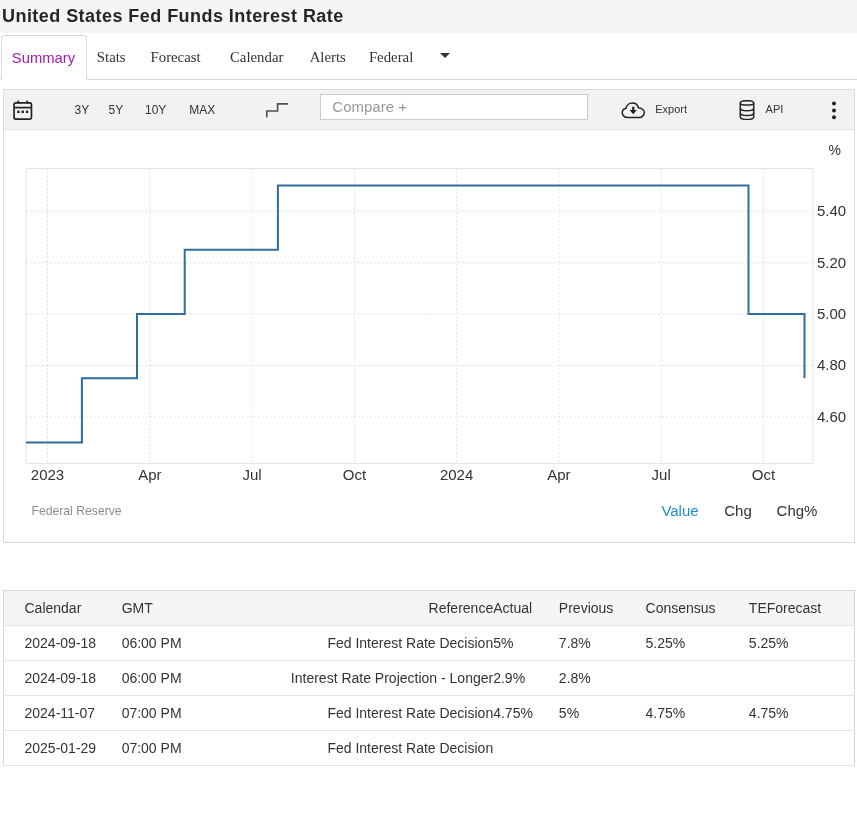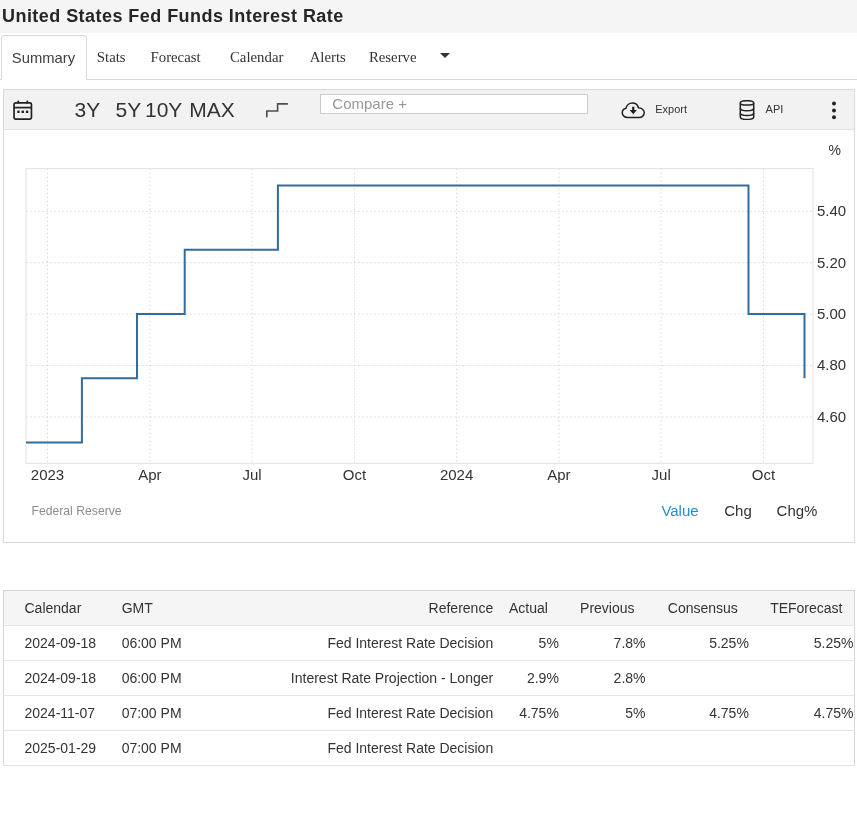--- a/index.html
+++ b/index.html
@@ -3,68 +3,68 @@
 <meta charset="utf-8">
 <style>
   html,body{margin:0;padding:0;background:#fff;}
   body{width:857px;font-family:"Liberation Sans",sans-serif;-webkit-font-smoothing:antialiased;}
   .titlebar{height:33px;background:#f5f5f5;display:flex;align-items:center;}
   .titlebar h1{margin:0 0 0 2px;font-size:18px;font-weight:bold;color:#262626;letter-spacing:0.45px;}
   .tabs{position:relative;height:56.1px;}
   .tabline{position:absolute;left:0;right:0;top:46.2px;height:1px;background:#d9d9d9;}
   .tab-active{position:absolute;left:0.5px;top:2px;width:86px;height:45.2px;background:#fff;
     border:1px solid #d9d9d9;border-bottom:none;border-radius:4px 4px 0 0;z-index:2;
-    display:flex;align-items:center;justify-content:center;font-size:14.8px;color:#404040;box-sizing:border-box;}
+    display:flex;align-items:center;justify-content:center;font-size:14.8px;color:#a21caf;box-sizing:border-box;}
   .tablbl{position:absolute;top:16.5px;font-size:14.8px;color:#333;line-height:15px;font-family:Liberation Serif, serif;}
   .caret{position:absolute;width:0;height:0;border-left:5.5px solid transparent;border-right:5.5px solid transparent;border-top:5.5px solid #333;top:20px;}
   .panel{margin:0 2.5px;border:1px solid #d9d9d9;}
   .toolbar{position:relative;height:39px;background:#f2f2f2;border-bottom:1px solid #e2e2e2;}
   .titem{position:absolute;font-size:11px;color:#333;top:12px;line-height:15px;}
-  .tper{font-size:21px;top:11.5px;line-height:16px;}
-  .cmpinput{position:absolute;left:316.8px;top:3.7px;width:267.7px;height:20px;background:#fff;
+  .tper{font-size:12px;top:11.5px;line-height:16px;}
+  .cmpinput{position:absolute;left:316.8px;top:3.7px;width:267.7px;height:26px;background:#fff;
     border:1px solid #ccc;box-sizing:border-box;font-size:15px;color:#999;display:flex;align-items:center;padding-left:11px;}
   table{border-collapse:collapse;margin:47px 2.5px 0 2.5px;width:852px;table-layout:fixed;
     font-size:14px;color:#333;border:1px solid #d6d6d6;}
   th,td{font-weight:normal;height:34px;padding:0;border-bottom:1px solid #e4e4e4;overflow:hidden;white-space:nowrap;}
   thead th{background:#f5f5f5;}
   .lft{text-align:left;}
-  .ctr{text-align:right;}
+  .ctr{text-align:left;}
   th.ctr{padding-right:11px;}
   .c1{padding-left:21px;}
   .c2{padding-left:4.5px;}
   .c3{padding-left:4px;text-align:right;}
 </style>
 </head>
 <body>
   <div class="titlebar">
     <h1>United States Fed Funds Interest Rate</h1>
   </div>
   <div class="tabs">
     <div class="tabline"></div>
     <div class="tab-active">Summary</div>
     <span class="tablbl" style="left:96.8px;">Stats</span>
     <span class="tablbl" style="left:150.5px;text-align:right;">Forecast</span>
     <span class="tablbl" style="left:230px;">Calendar</span>
     <span class="tablbl" style="left:309.7px;">Alerts</span>
-    <span class="tablbl" style="left:368.9px;">Reserve</span>
+    <span class="tablbl" style="left:368.9px;">Federal</span>
     <span class="caret" style="left:439.5px;"></span>
   </div>
   <div class="panel">
     <div class="toolbar">
       <svg style="position:absolute;left:8.8px;top:9.9px;" width="21.5" height="21" viewBox="0 0 21 21">
         <line x1="6" y1="0.6" x2="6" y2="3.4" stroke="#222" stroke-width="1.7"></line>
         <line x1="15" y1="0.6" x2="15" y2="3.4" stroke="#222" stroke-width="1.7"></line>
         <rect x="1.8" y="2.9" width="17.4" height="16.3" rx="1.6" fill="none" stroke="#222" stroke-width="1.7"></rect>
         <line x1="1.8" y1="7.6" x2="19.2" y2="7.6" stroke="#222" stroke-width="1.7"></line>
         <rect x="5" y="10.6" width="2.4" height="2.4" fill="#222"></rect>
         <rect x="9.3" y="10.6" width="2.4" height="2.4" fill="#222"></rect>
         <rect x="13.6" y="10.6" width="2.4" height="2.4" fill="#222"></rect>
       </svg>
       <span class="titem tper" style="left:71px;">3Y</span>
-      <span class="titem tper" style="left:112px;">5Y</span>
+      <span class="titem tper" style="left:105px;">5Y</span>
       <span class="titem tper" style="left:141.5px;">10Y</span>
       <span class="titem tper" style="left:185.8px;">MAX</span>
       <svg style="position:absolute;left:262px;top:12.6px;" width="23" height="16" viewBox="0 0 23 16">
         <polyline points="0.8,14.2 0.8,8 11.6,8 11.6,0.9 21.9,0.9" fill="none" stroke="#4d4d4d" stroke-width="1.6"></polyline>
       </svg>
       <div class="cmpinput">Compare +</div>
       <svg style="position:absolute;left:617px;top:11.5px;" width="24.5" height="17" viewBox="0 0 24 17">
         <path d="M 6.2 15.5 C 3.4 15.5 1 13.5 1 10.8 C 1 8.5 2.6 6.7 4.8 6.2 C 5.3 3.2 7.9 1 11 1 C 14 1 16.5 3 17.2 5.8 C 20.3 5.9 23 8 23 10.8 C 23 13.4 20.7 15.5 17.9 15.5 Z" fill="none" stroke="#222" stroke-width="1.5"></path>
         <path d="M 10.9 4.8 H 13.1 V 8 H 15.6 L 12 12.2 L 8.4 8 H 10.9 Z" fill="#222" stroke="none"></path>
       </svg>

